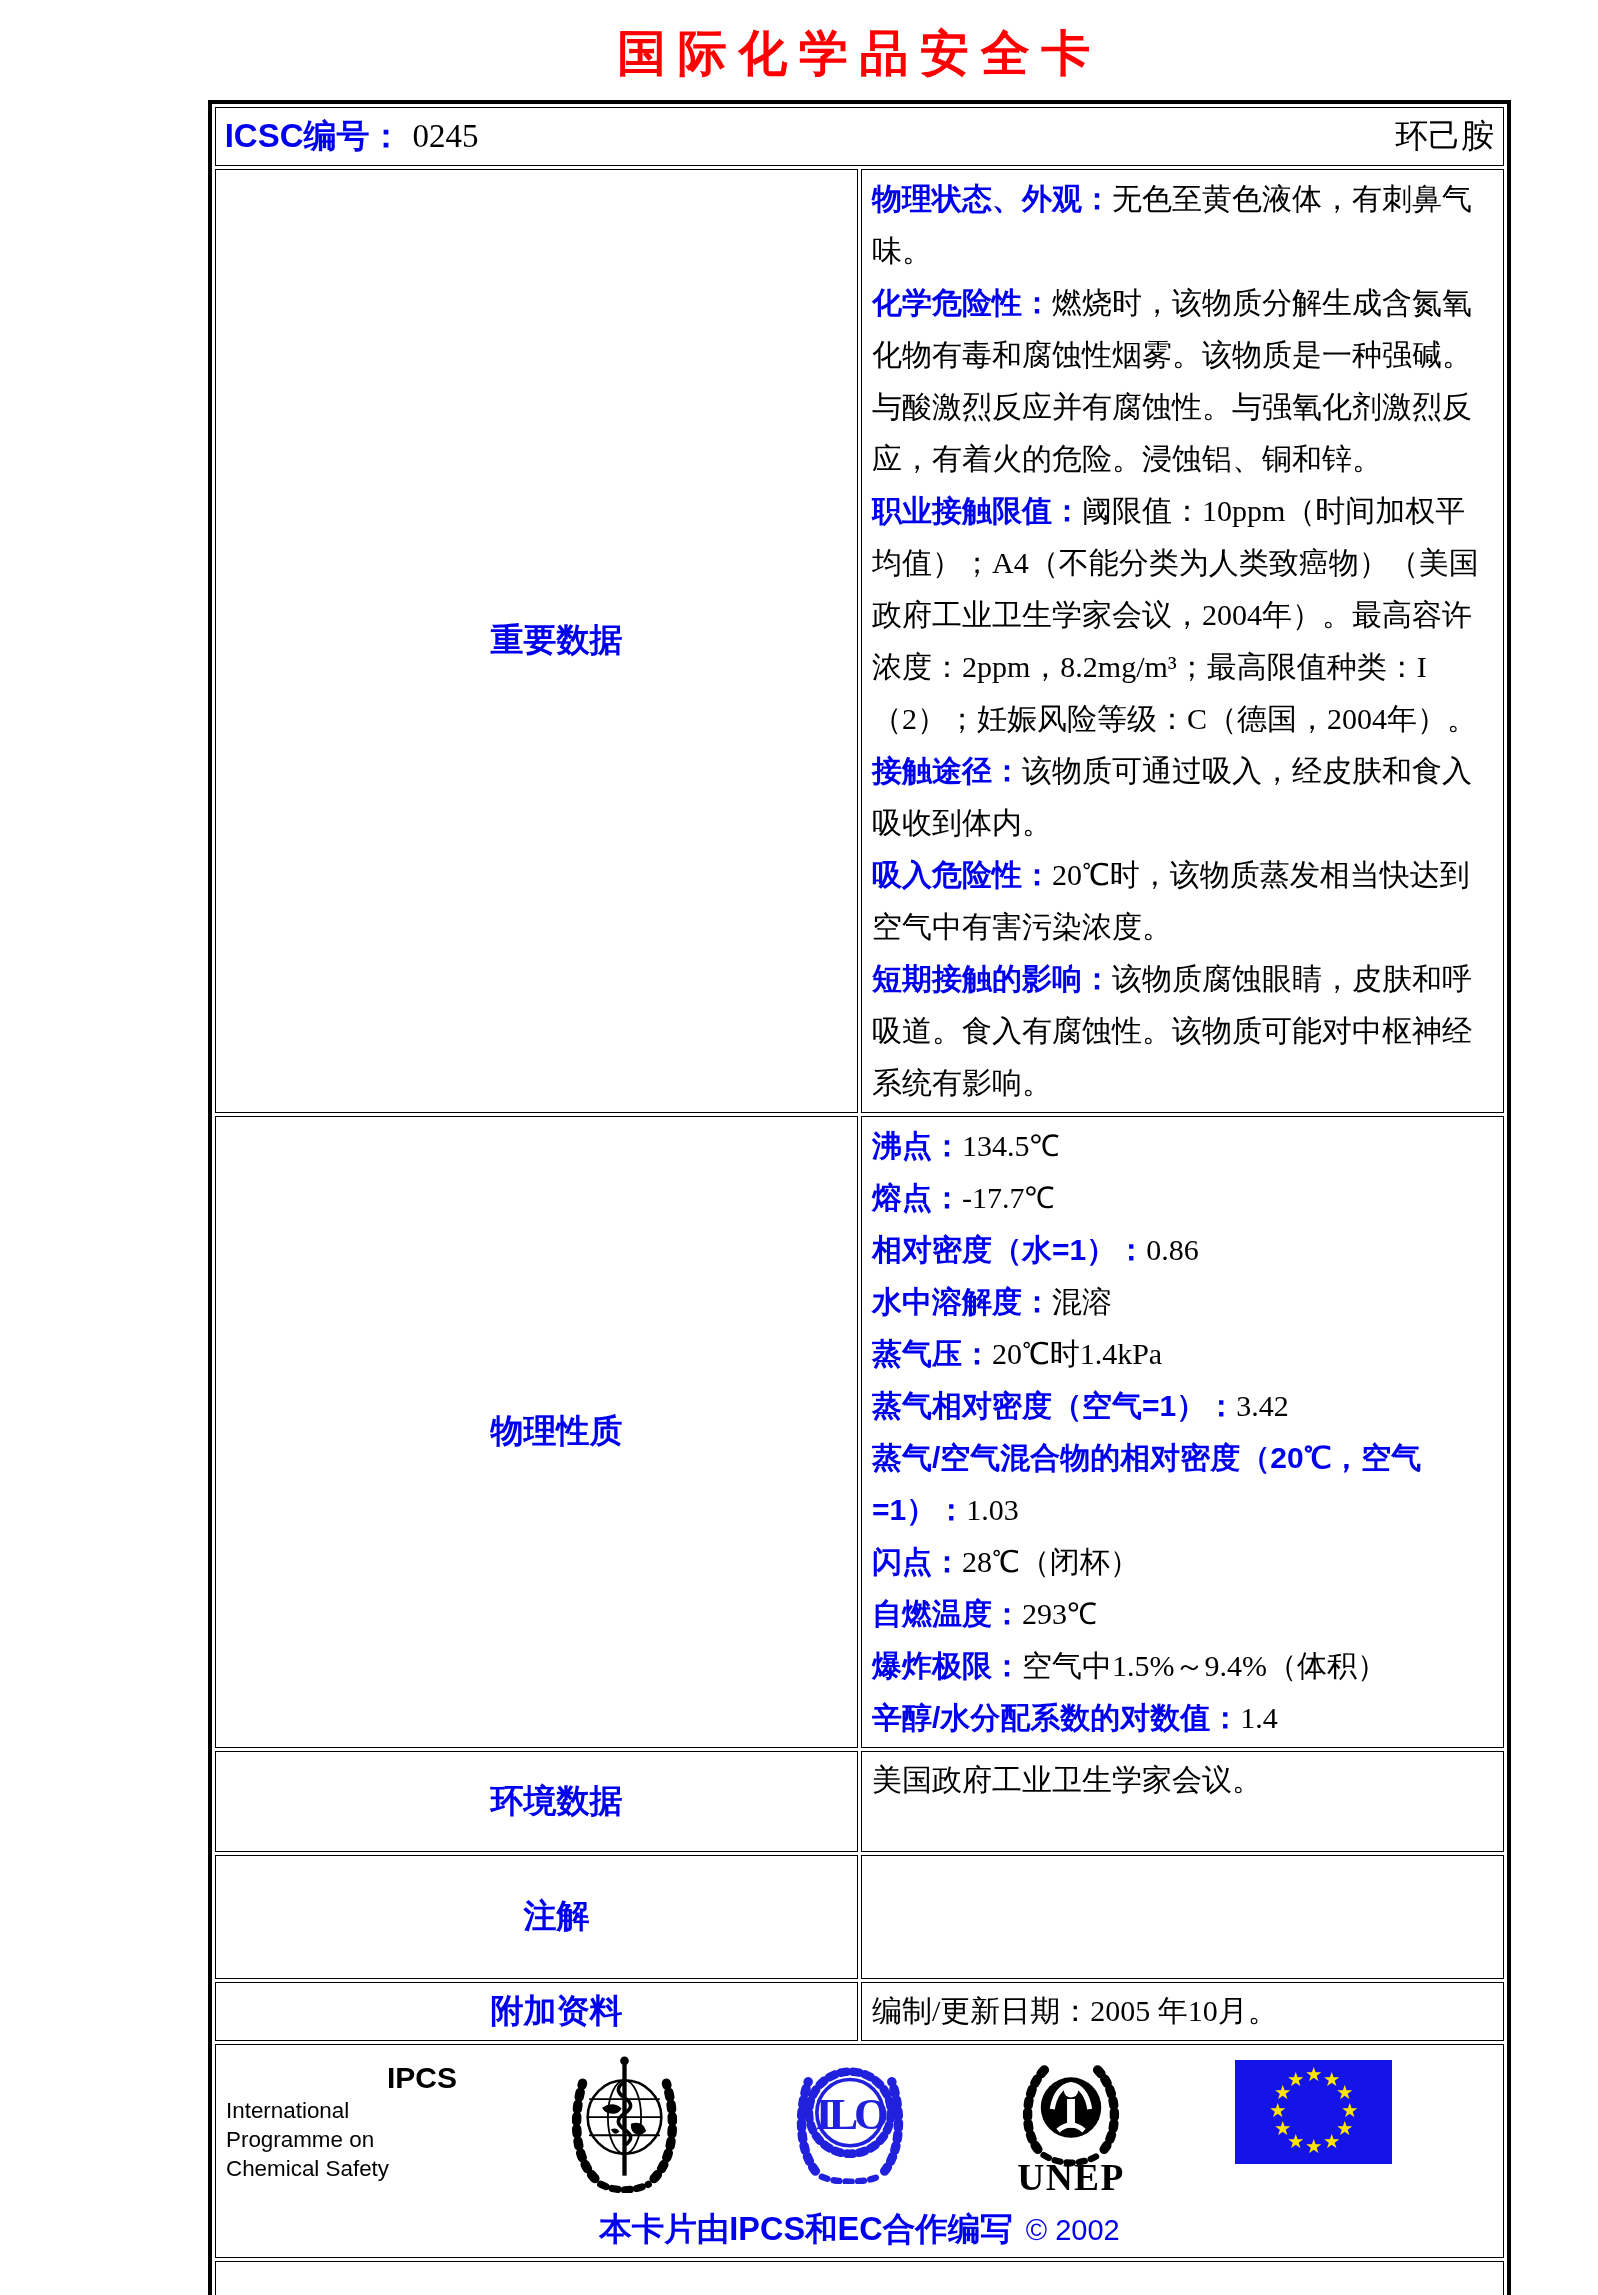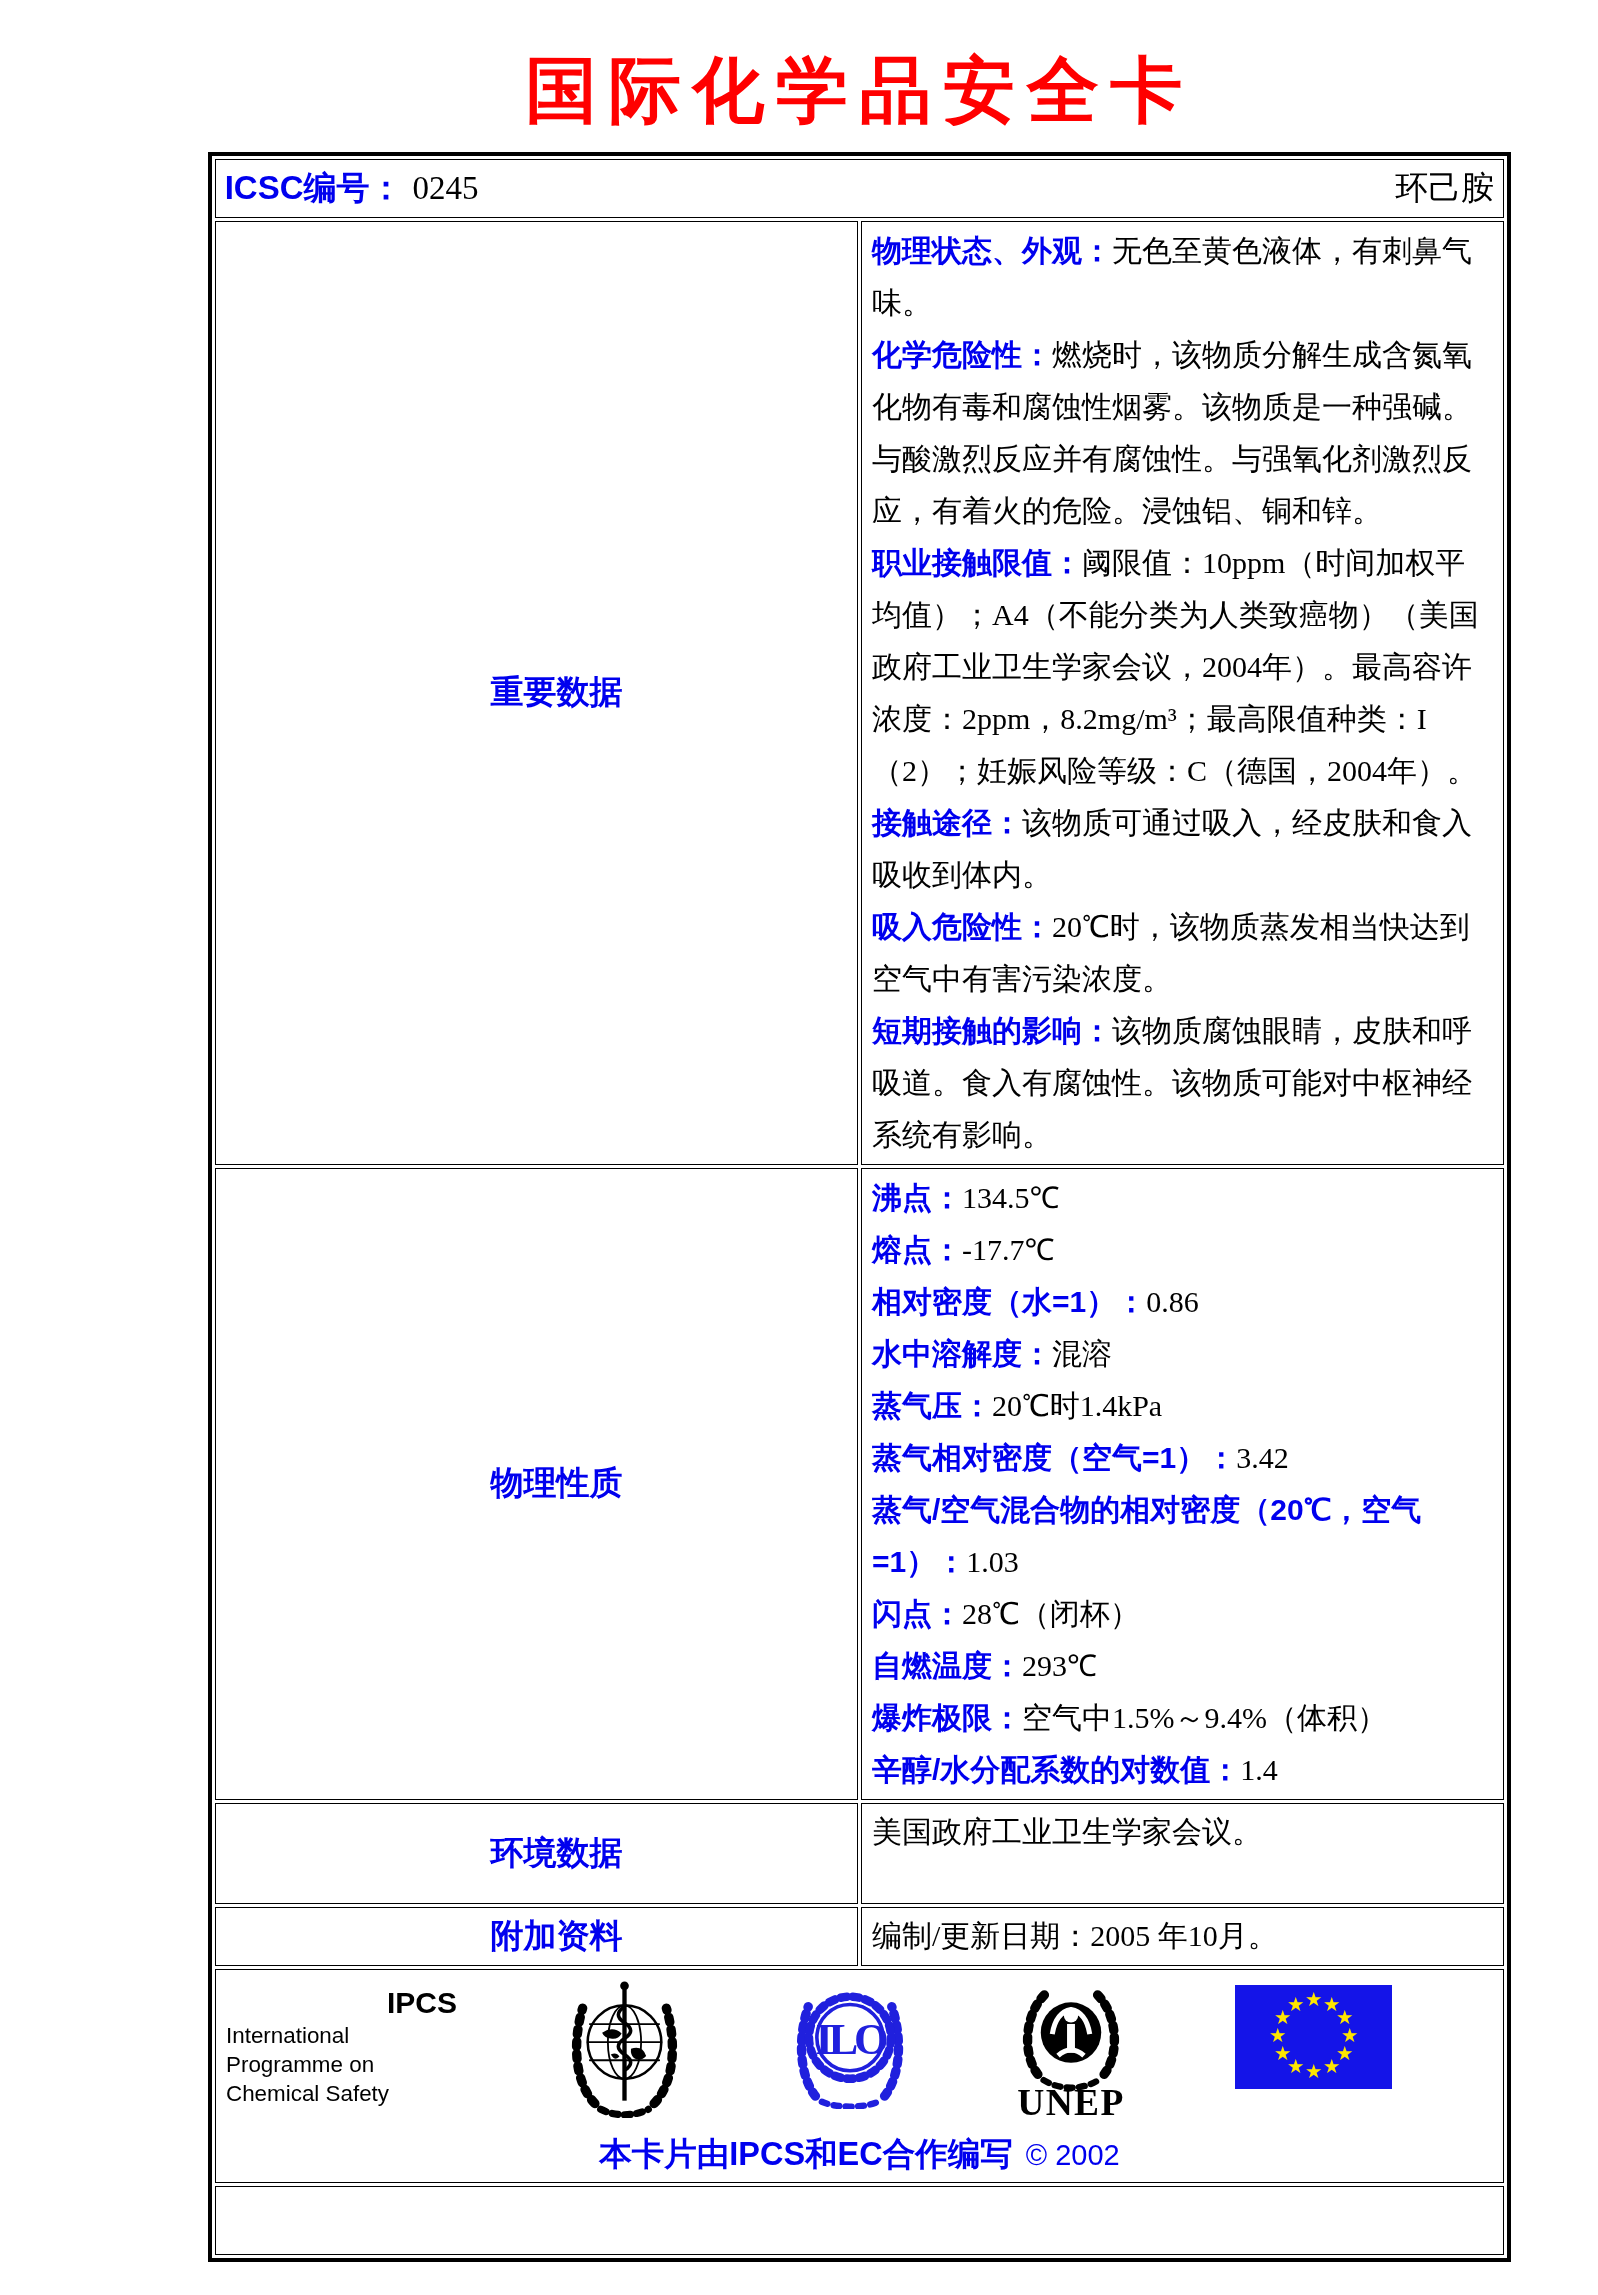--- a/index.html
+++ b/index.html
@@ -8,23 +8,23 @@
     --ilo-blue:#2020DD;
     --eu-blue:#1414E8;
     --eu-yellow:#FFE600;
   }
   *{margin:0;padding:0;box-sizing:border-box;}
   body{
     width:1598px;height:2295px;background:#ffffff;position:relative;
     font-family:"Liberation Serif",serif;color:#000;
   }
   .page-title{
-    width:1303px;margin:43px 0 13px 208px;text-align:center;
+    width:1303px;margin:21px 0 13px 208px;text-align:center;
     font-family:"Liberation Serif",serif;font-weight:bold;
-    font-size:72px;letter-spacing:11.6px;color:var(--red);
+    font-size:49px;letter-spacing:11.6px;color:var(--red);
   }
   table.card{
     border-collapse:separate;border-spacing:3.6px;
     border:4.3px solid #000;background:#fff;
     width:1303px;margin-left:208px;table-layout:fixed;
   }
   td{border:1.4px solid #000;background:#fff;vertical-align:top;}
   td.label-cell{
     width:172px;text-align:center;vertical-align:middle;
     font-family:"Liberation Sans",sans-serif;font-weight:bold;
@@ -120,20 +120,26 @@
     </td>
   </tr>
 
   <tr>
     <td class="label-cell env-cell">环境数据</td>
     <td class="content-cell env-cell">
       <div class="para">美国政府工业卫生学家会议。</div>
     </td>
   </tr>
 
+  <tr>
+    <td class="label-cell notes-cell">注解</td>
+    <td class="content-cell notes-cell">
+      <div class="para"></div>
+    </td>
+  </tr>
 
   <tr>
     <td class="label-cell add-cell">附加资料</td>
     <td class="content-cell add-cell">
       <div class="para add-text">编制/更新日期：2005 年10月。</div>
     </td>
   </tr>
 
   <tr>
     <td colspan="2" class="logos-cell">

